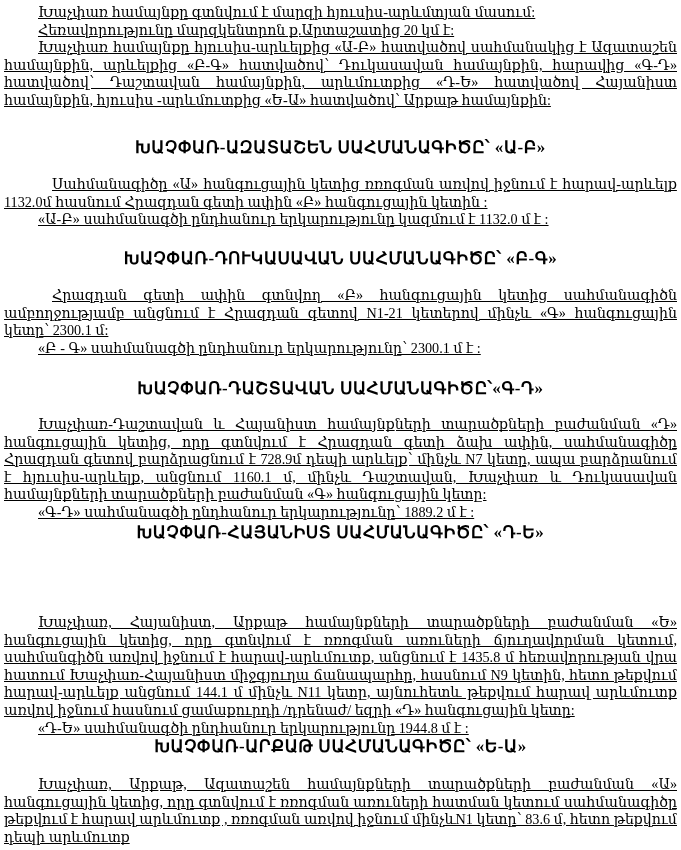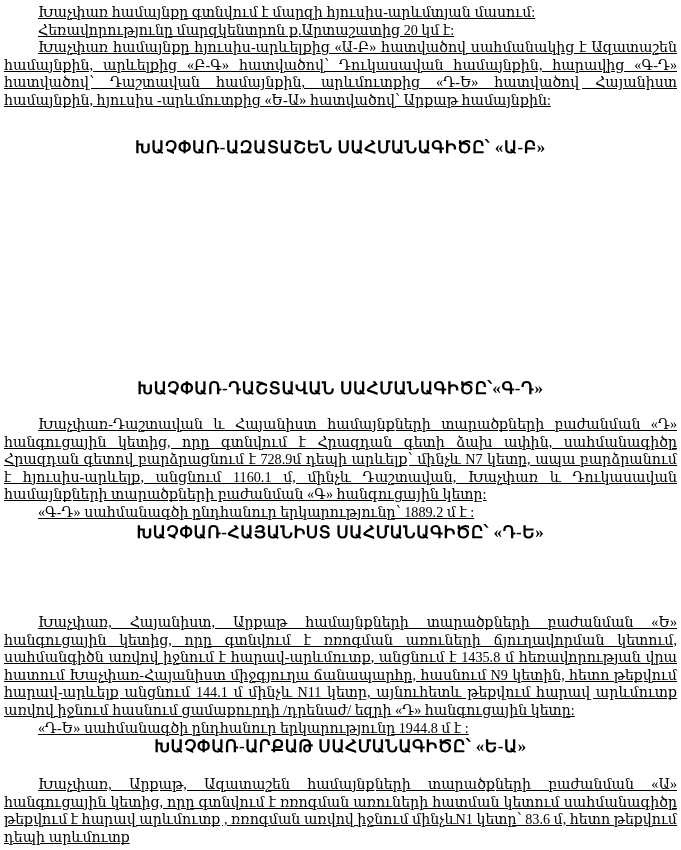--- a/index.html
+++ b/index.html
@@ -25,21 +25,32 @@
 
   <div class="blk" style="top:4px;">
     <p class="ind">Խաչփառ համայնքը գտնվում է մարզի հյուսիս-արևմտյան մասում:</p>
     <p class="ind">Հեռավորությունը մարզկենտրոն ք.Արտաշատից  20 կմ է:</p>
     <p class="ind">Խաչփառ համայնքը հյուսիս-արևելքից «Ա-Բ» հատվածով սահմանակից է Ազատաշեն համայնքին, արևելքից «Բ-Գ» հատվածով՝ Դուկասավան  համայնքին, հարավից  «Գ-Դ» հատվածով՝ Դաշտավան համայնքին, արևմուտքից «Դ-Ե» հատվածով Հայանիստ համայնքին, հյուսիս -արևմուտքից  «Ե-Ա» հատվածով՝ Արքաթ համայնքին:</p>
   </div>
 
   <div class="blk" style="top:139px;">
     <h2>ԽԱՉՓԱՌ-ԱԶԱՏԱՇԵՆ ՍԱՀՄԱՆԱԳԻԾԸ՝ «Ա-Բ»</h2>
   </div>
+  <div class="blk" style="top:176px;">
+    <p class="ind2">Սահմանագիծը «Ա» հանգուցային կետից ռռոգման առվով իջնում է հարավ-արևելք 1132.0մ հասնում Հրազդան գետի ափին  «Բ» հանգուցային կետին :</p>
+    <p class="ind">«Ա-Բ» սահմանագծի ընդհանուր երկարությունը կազմում է  1132.0 մ է :</p>
+  </div>
 
+  <div class="blk" style="top:250px;">
+    <h2>ԽԱՉՓԱՌ-ԴՈՒԿԱՍԱՎԱՆ ՍԱՀՄԱՆԱԳԻԾԸ՝ «Բ-Գ»</h2>
+  </div>
+  <div class="blk" style="top:287px;">
+    <p class="ind2">Հրազդան գետի ափին գտնվող   «Բ» հանգուցային կետից սահմանագիծն ամբողջությամբ անցնում է Հրազդան գետով N1-21 կետերով մինչև «Գ» հանգուցային կետը՝ 2300.1 մ:</p>
+    <p class="ind">«Բ - Գ» սահմանագծի ընդհանուր երկարությունը՝ 2300.1  մ է :</p>
+  </div>
 
   <div class="blk" style="top:380px;">
     <h2>ԽԱՉՓԱՌ-ԴԱՇՏԱՎԱՆ ՍԱՀՄԱՆԱԳԻԾԸ՝«Գ-Դ»</h2>
   </div>
   <div class="blk" style="top:416px;">
     <p class="ind">Խաչփառ-Դաշտավան և Հայանիստ  համայնքների տարածքների բաժանման «Դ» հանգուցային կետից, որը գտնվում է Հրազդան գետի ձախ ափին, սահմանագիծը Հրազդան գետով բարձրացնում է 728.9մ դեպի արևելք՝ մինչև N7 կետը, ապա  բարձրանում է հյուսիս-արևելք, անցնում 1160.1 մ, մինչև Դաշտավան, Խաչփառ և Դուկասավան համայնքների տարածքների բաժանման «Գ» հանգուցային կետը:</p>
     <p class="ind">«Գ-Դ» սահմանագծի ընդհանուր երկարությունը՝ 1889.2  մ է :</p>
   </div>
 
   <div class="blk" style="top:524px;">

